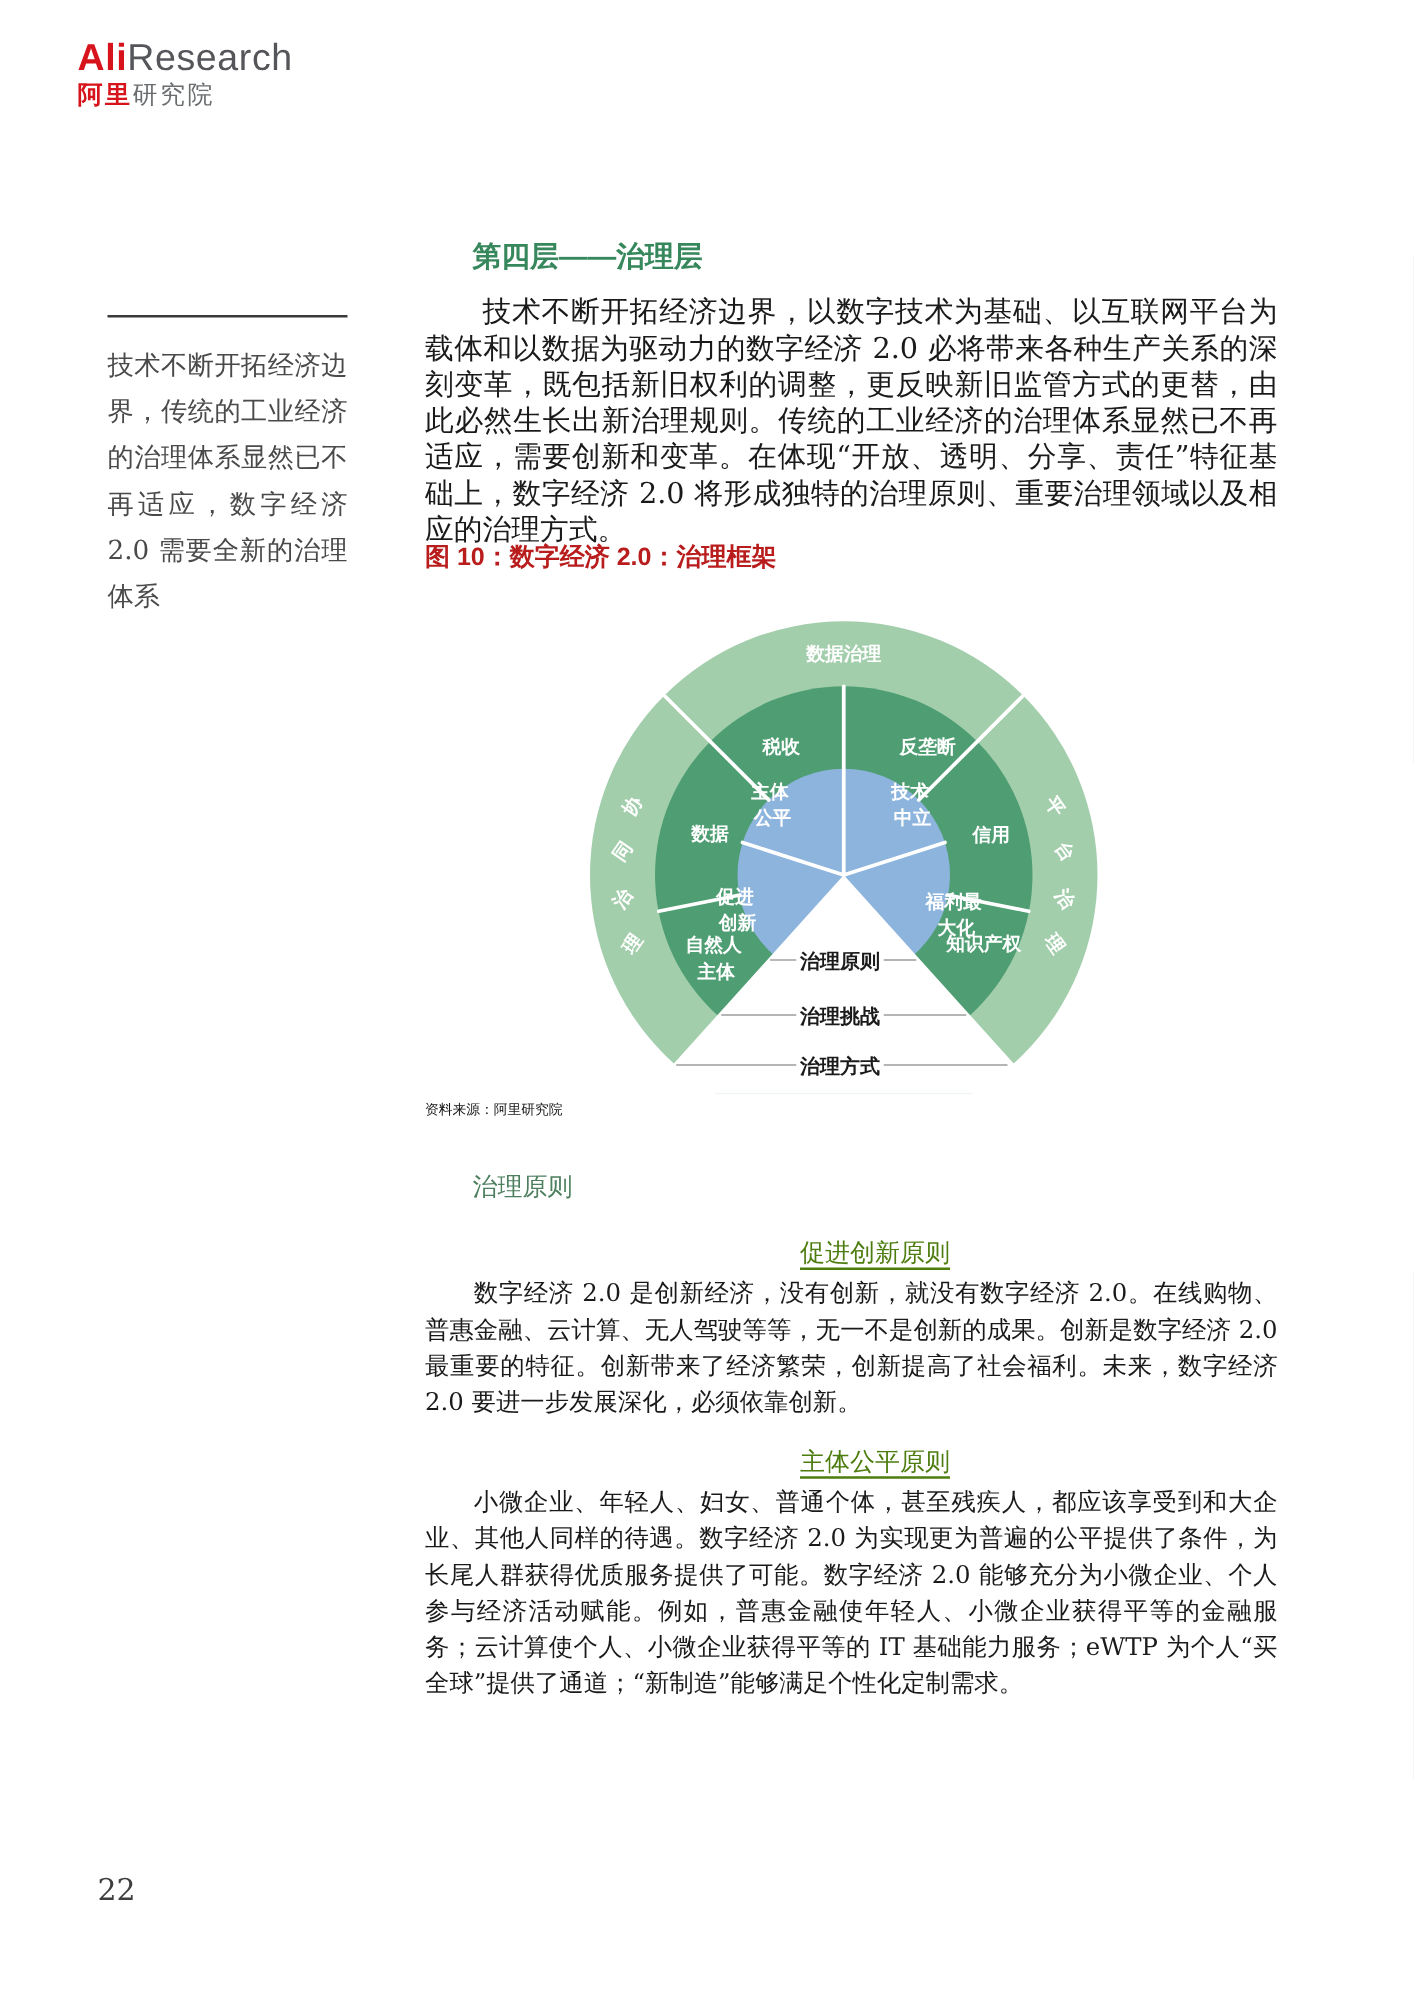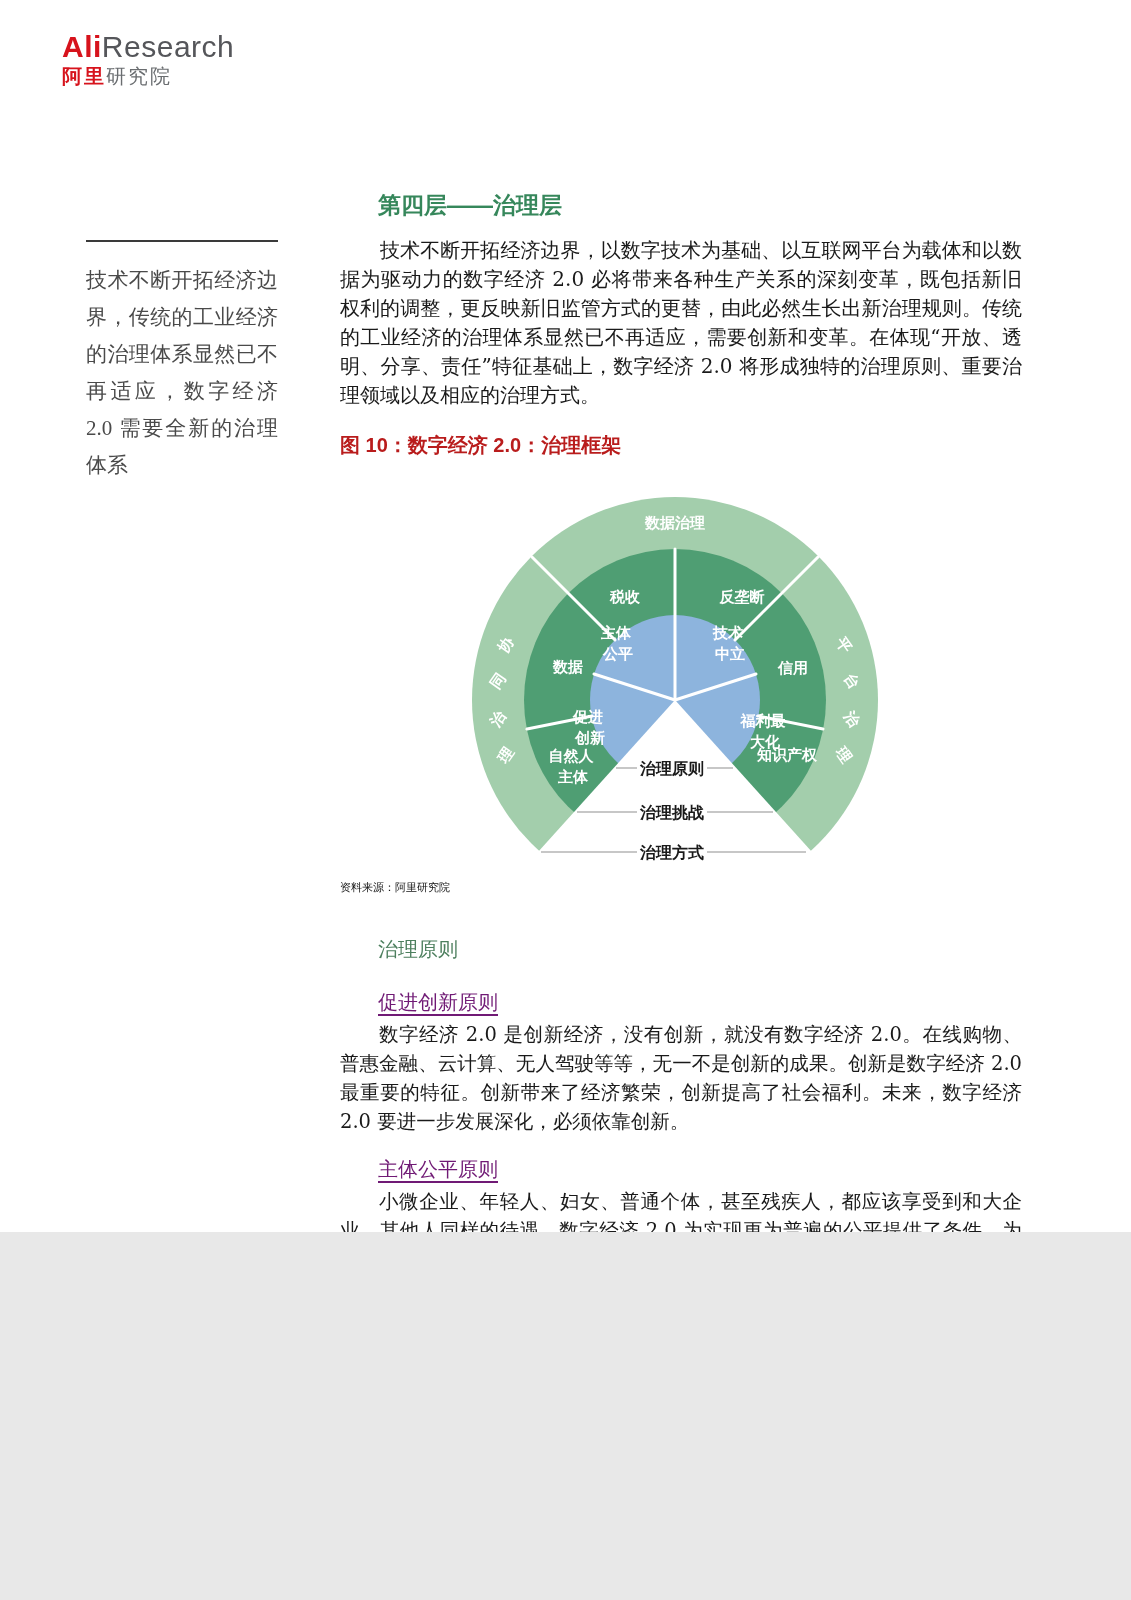--- a/index.html
+++ b/index.html
@@ -1,54 +1,54 @@
 <!DOCTYPE html>
 <html><head>
 <meta charset="utf-8">
 <style>
   html,body{margin:0;padding:0;background:#e8e8e8;}
-  .page{position:relative;width:1131px;height:1232px;background:#ffffff;overflow:hidden;
+  .page{position:relative;width:1131px;height:1600px;background:#ffffff;overflow:hidden;
         font-family:"DejaVu Serif","Liberation Serif",serif;color:#1b1b1b;}
 
   
   .logo{position:absolute;left:62px;top:30px;line-height:1.1;font-family:"Liberation Sans",sans-serif;}
   .logo-line1{font-size:30px;letter-spacing:0.5px;}
   .logo-ali{color:#d7131c;font-weight:bold;}
   .logo-research{color:#55565a;font-weight:500;}
   .logo-line2{font-size:20px;margin-top:2px;letter-spacing:2px;}
   .logo-cn-ali{color:#d7131c;font-weight:bold;}
   .logo-cn-inst{color:#6a6d70;margin-top:16px;}
 
   
-  .sidebar{position:absolute;left:86px;top:240px;width:192px;font-family:Liberation Serif, serif;}
+  .sidebar{position:absolute;left:86px;top:252px;width:192px;}
   .sidebar-rule{height:2px;background:#3a3a3a;margin-bottom:20px;}
   .sidebar-note{font-size:21px;line-height:37px;color:#4a4a4a;text-align:justify;}
 
   
   .main-title{position:absolute;left:378px;top:190px;margin:0;
               font-family:"Liberation Sans",sans-serif;font-size:23px;font-weight:bold;color:#36875b;text-align:right;}
   .intro{position:absolute;left:340px;top:236px;width:682px;margin:0;
-         font-size:20px;line-height:29px;text-align:justify;text-indent:2em;color:#1a1a1a;}
+         font-size:23px;line-height:29px;text-align:justify;text-indent:2em;color:#1a1a1a;}
   .fig-caption{position:absolute;left:340px;top:432px;margin:0;
                font-family:Liberation Sans, sans-serif;font-size:20px;font-weight:bold;color:#b91c1c;}
 
   .diagram{position:absolute;left:445px;top:475px;}
   .diagram text{font-family:"Liberation Sans",sans-serif;}
   .ring-label{fill:#ffffff;font-size:15px;font-weight:bold;}
   .wedge-label{fill:#1a1a1a;font-size:16px;font-weight:bold;}
   .wedge-line{stroke:#b5b5b5;stroke-width:1.5;}
   .divider{stroke:#ffffff;stroke-width:3;stroke-linecap:round;}
 
   .source{position:absolute;left:340px;top:880px;margin:0;
           font-family:"Liberation Sans",sans-serif;font-size:11px;font-weight:normal;color:#141414;}
 
   .sections{position:absolute;left:340px;top:936px;width:682px;}
   .group-heading{margin:0 0 26px 38px;font-size:20px;font-weight:normal;color:#4d7f5e;}
-  .sub-heading{margin:0 0 4px 38px;font-size:20px;font-weight:normal;color:#701a75;
-               text-decoration:underline;text-underline-offset:5px;}
+  .sub-heading{margin:0 0 4px 38px;font-size:20px;font-weight:normal;color:#4d7c0f;
+               text-decoration:underline;text-underline-offset:5px;text-align:center;}
   .body-para{margin:0 0 20px 0;font-size:19.5px;line-height:29px;text-align:justify;
              text-indent:2em;color:#1a1a1a;}
 
   .page-num{position:absolute;left:78px;top:1498px;font-size:24px;color:#3f3f3f;}
 </style>
 </head>
 <body>
 
 <div class="page">
 

